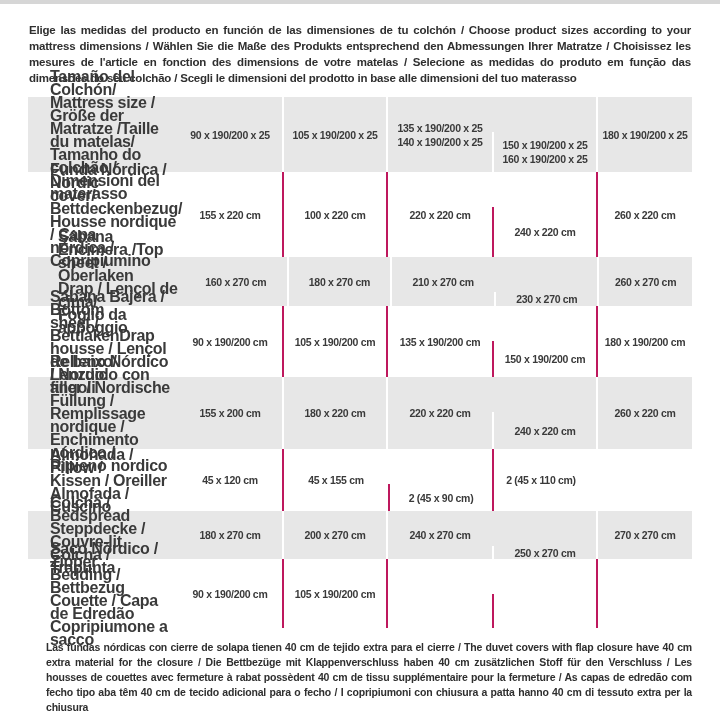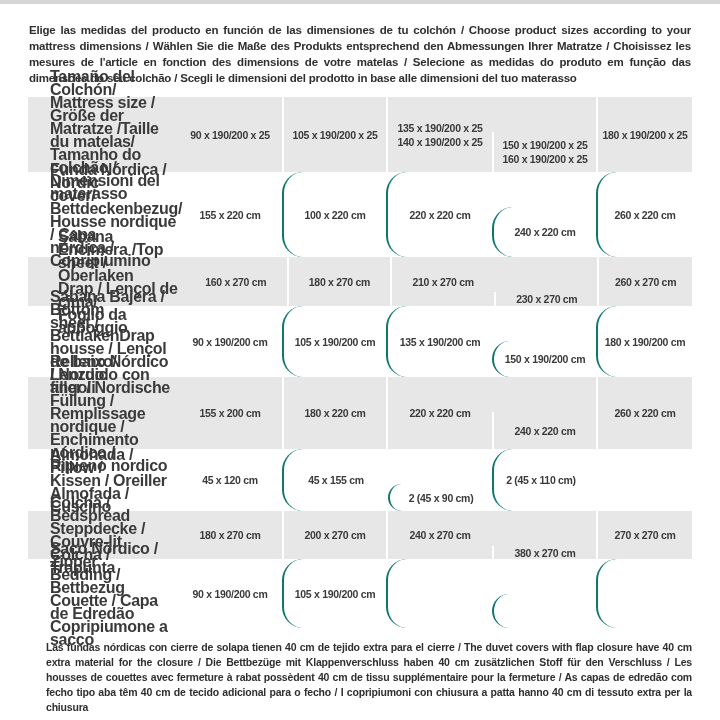--- a/index.html
+++ b/index.html
@@ -34,21 +34,21 @@
     margin: 11px 28px 0 28px;
     width: 664px;
   }
   .row {
     display: flex;
     align-items: stretch;
   }
   .row.gray { background: #e7e7e7; }
   .row.white { background: #ffffff; }
   .row.gray  .cell + .cell { border-left: 2px solid #ffffff; }
-  .row.white .cell + .cell { border-left: 2px solid #0f766e; border-radius: 21px; }
+  .row.white .cell + .cell { border-left: 2px solid #be185d; }
   .label {
     width: 150px;
     display: flex;
     align-items: center;
     padding-left: 22px;
     padding-right: 4px;
     box-sizing: border-box;
     font-size: 16px;
     line-height: 13px;
     letter-spacing: -0.3px;
@@ -173,21 +173,21 @@
       <div class="cell c5">2 (45 x 110 cm)</div>
     </div>
 
     <div class="row gray r7">
       <div class="label">Colcha / Bedspread
 Steppdecke / Couvre-lit
 Colcha / Trapunta</div>
       <div class="cell c1">180 x 270 cm</div>
       <div class="cell c2">200 x 270 cm</div>
       <div class="cell c3">240 x 270 cm</div>
-      <div class="cell c4">380 x 270 cm</div>
+      <div class="cell c4">250 x 270 cm</div>
       <div class="cell c5">270 x 270 cm</div>
     </div>
 
     <div class="row white r8">
       <div class="label">Saco Nórdico / Zipper
 Bedding / Bettbezug
 Couette  / Capa de Edredão
 Copripiumone a sacco</div>
       <div class="cell c1">90 x 190/200 cm</div>
       <div class="cell c2">105 x 190/200 cm</div>

